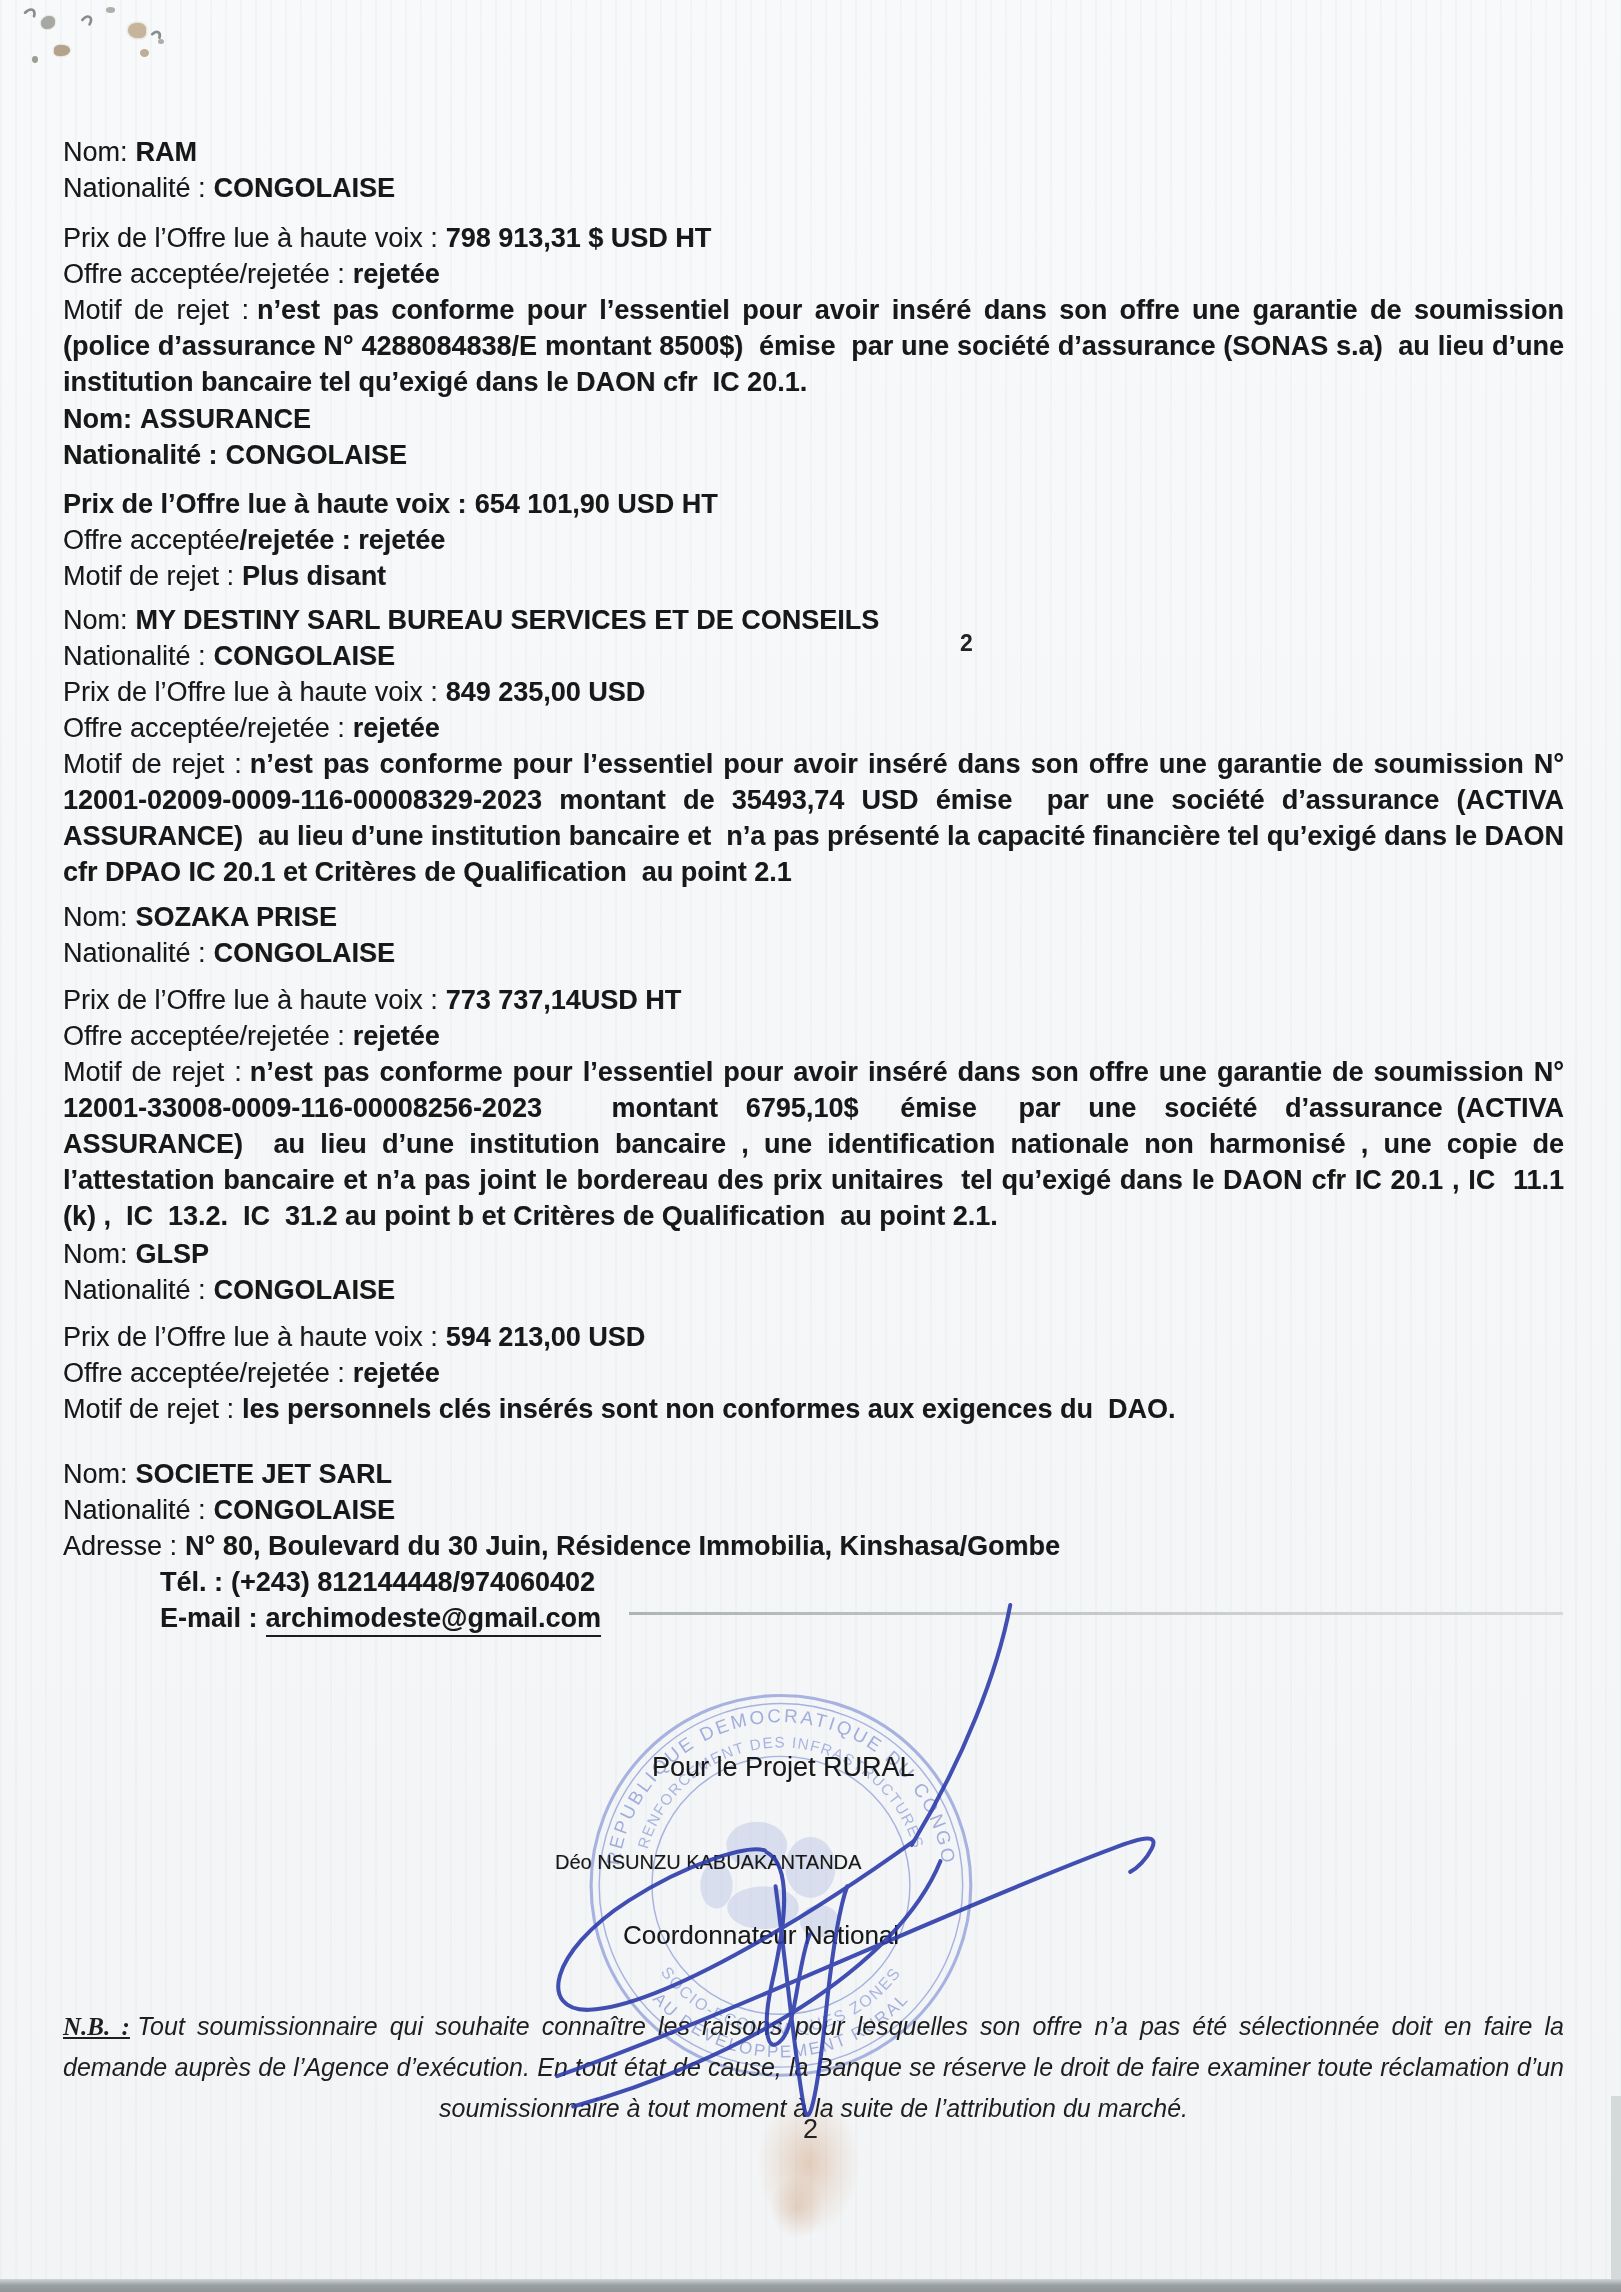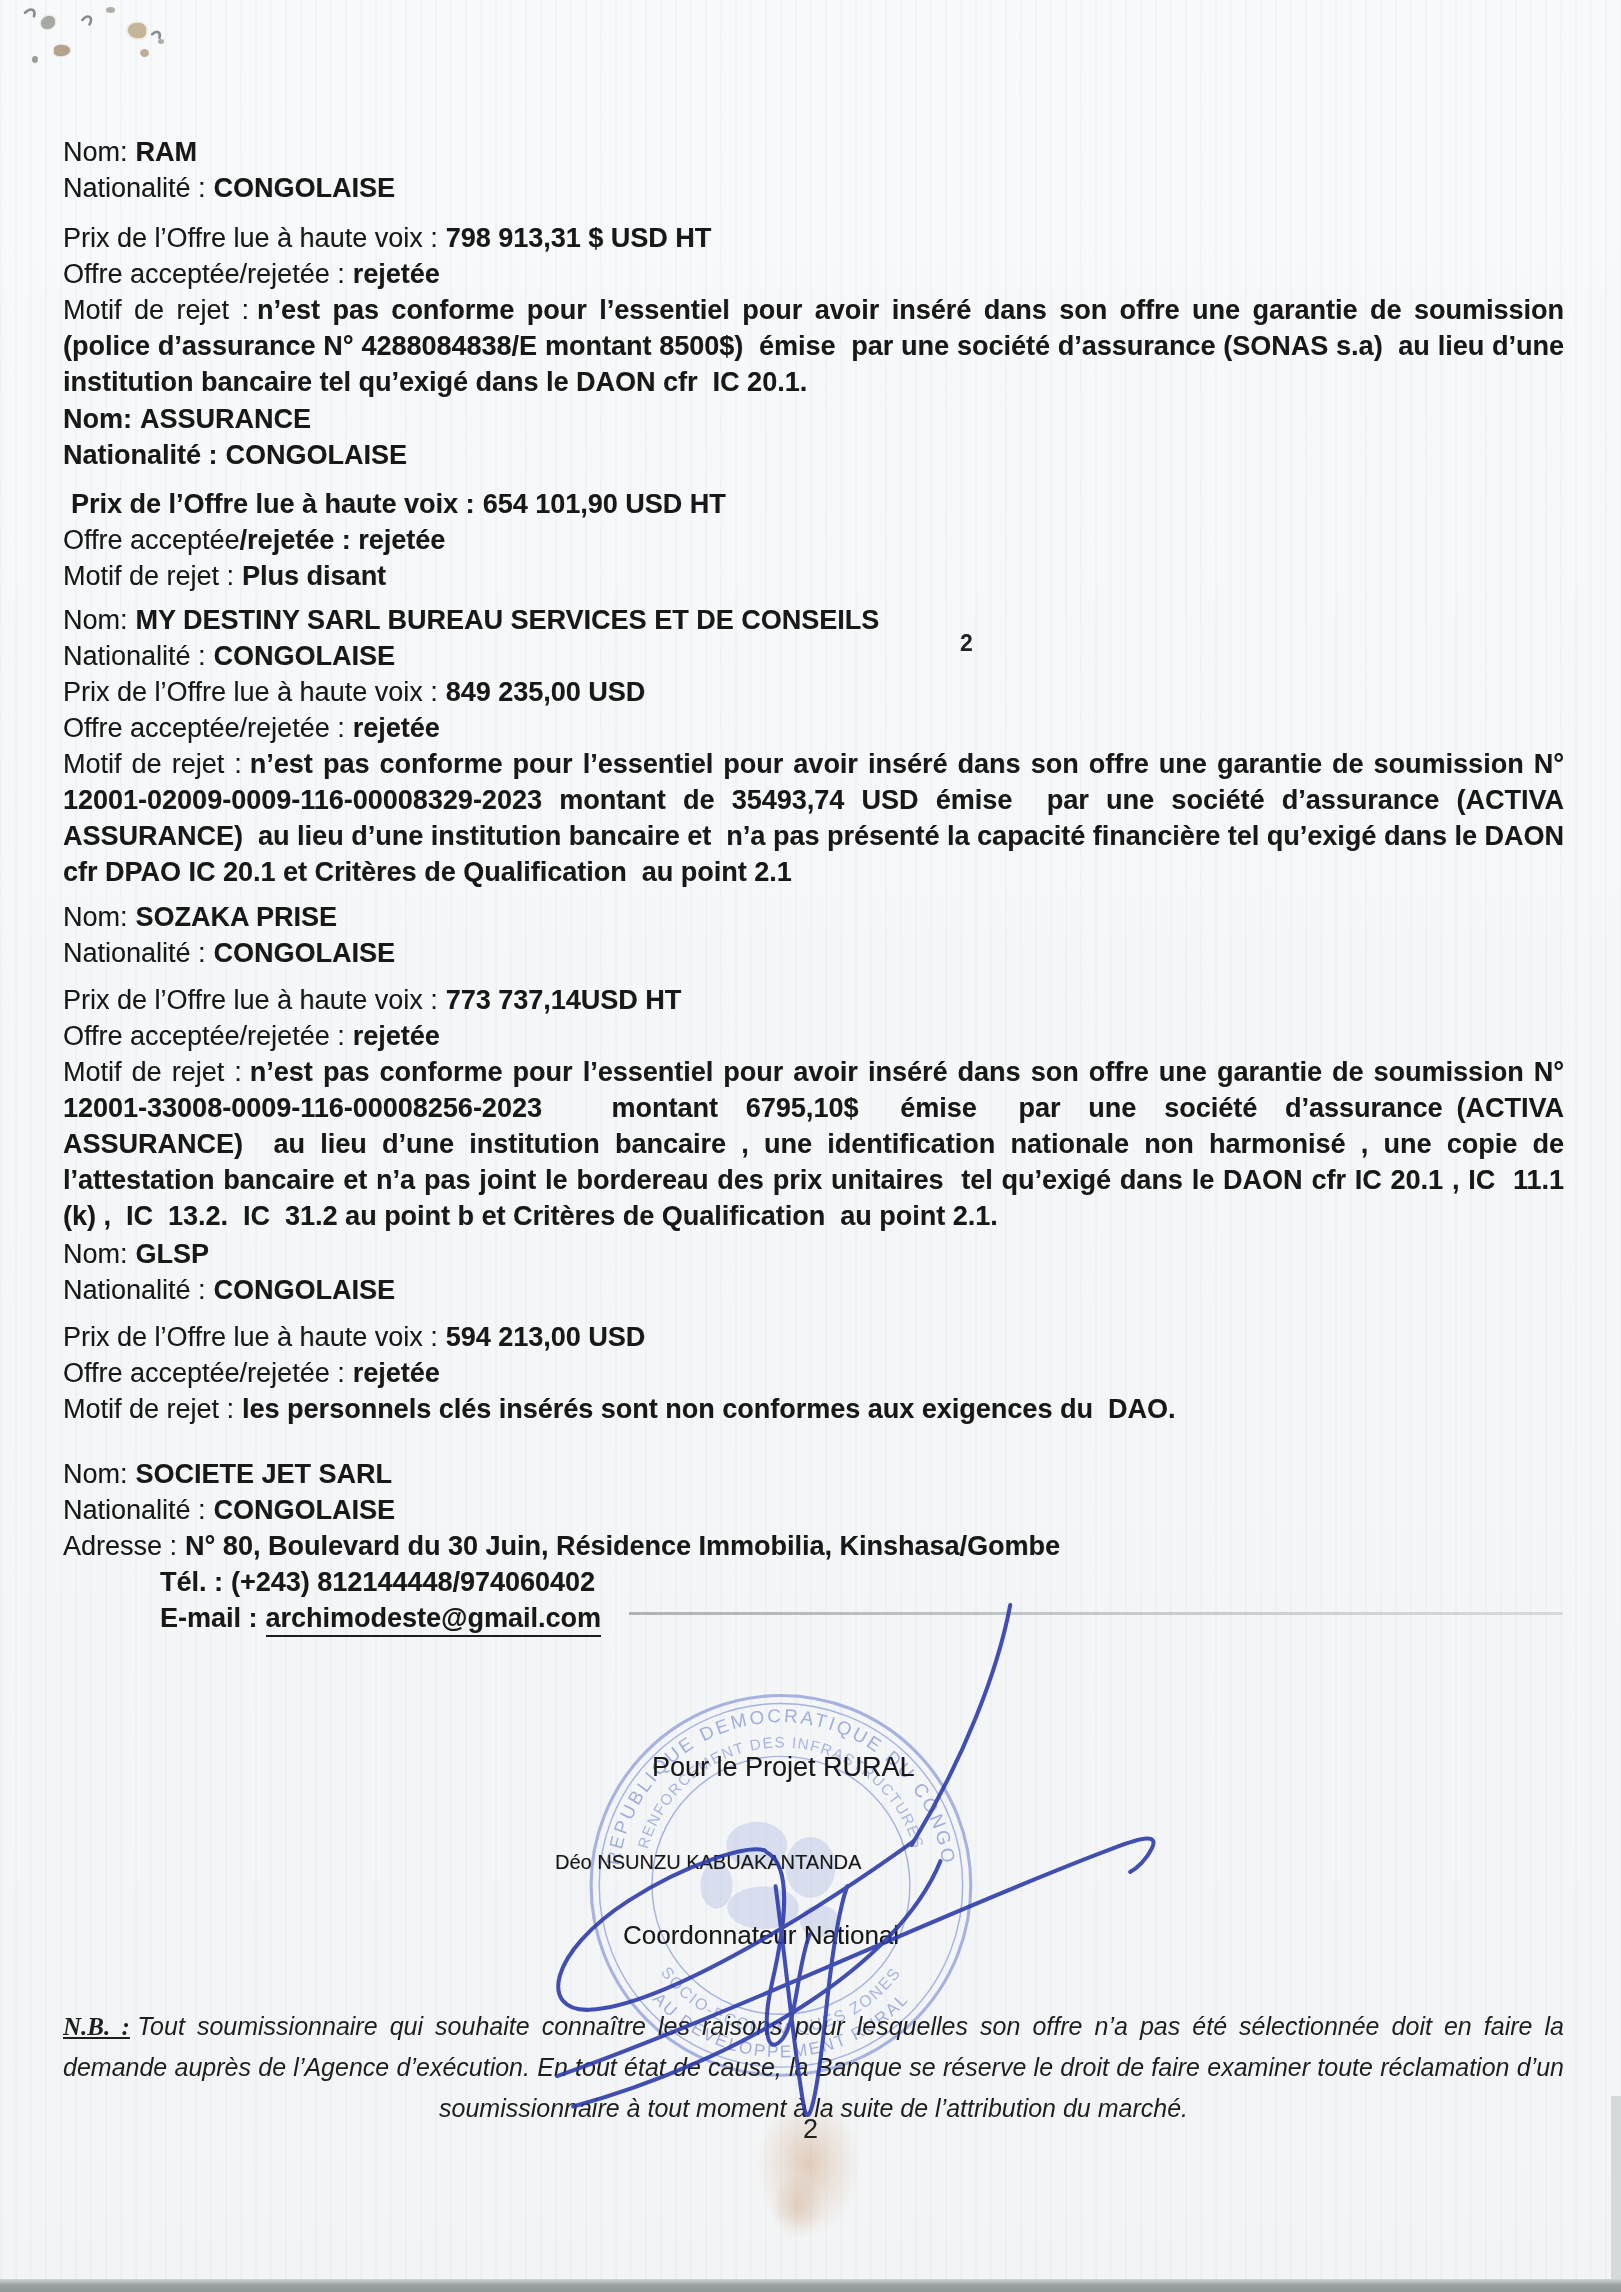--- a/index.html
+++ b/index.html
@@ -11,21 +11,21 @@
           repeating-linear-gradient(90deg, rgba(208,216,220,0.14) 0 1.8px, rgba(255,255,255,0) 1.8px 15px),
           linear-gradient(180deg,#f7f9fa 0%,#f4f6f7 60%,#f2f4f5 100%);}
   .blk{position:absolute;left:63px;width:1501px;z-index:3;}
   .ln{margin:0;font-size:27px;line-height:36px;white-space:pre-wrap;
       text-shadow:0.3px 0.4px 0.6px rgba(25,25,25,0.32);}
   .lbl{font-weight:400;margin-right:8px;}
   .lbl.nosp{margin-right:0;}
   .val{font-weight:700;}
   .allb .lbl{font-weight:700;}
   .reason{text-align:justify;text-align-last:left;}
-  .gap12{margin-top:10.7px;} .gap14{margin-top:12.5px;margin-left:8px;} .gap16{margin-top:14.3px;}
+  .gap12{margin-top:10.7px;} .gap14{margin-top:12.5px;} .gap16{margin-top:14.3px;}
   .indent{padding-left:97px;}
   .email{border-bottom:2.7px solid #1d1d1d;padding-bottom:2px;}
   .rule{position:absolute;left:629px;top:1612px;width:934px;height:2.7px;z-index:2;
         background:linear-gradient(90deg,#aeb3b5,#c9cdce 60%,#d6dadb);}
   .sig-for{position:absolute;left:652px;top:1752px;font-size:27px;z-index:3;
         text-shadow:0.3px 0.4px 0.6px rgba(25,25,25,0.3);}
   .sig-name{position:absolute;left:555px;top:1851px;font-size:20px;font-weight:400;z-index:3;
         text-shadow:0.4px 0.4px 0.7px rgba(25,25,25,0.35);}
   .sig-title{position:absolute;left:623px;top:1920px;font-size:26px;z-index:3;
         text-shadow:0.3px 0.4px 0.6px rgba(25,25,25,0.3);}

